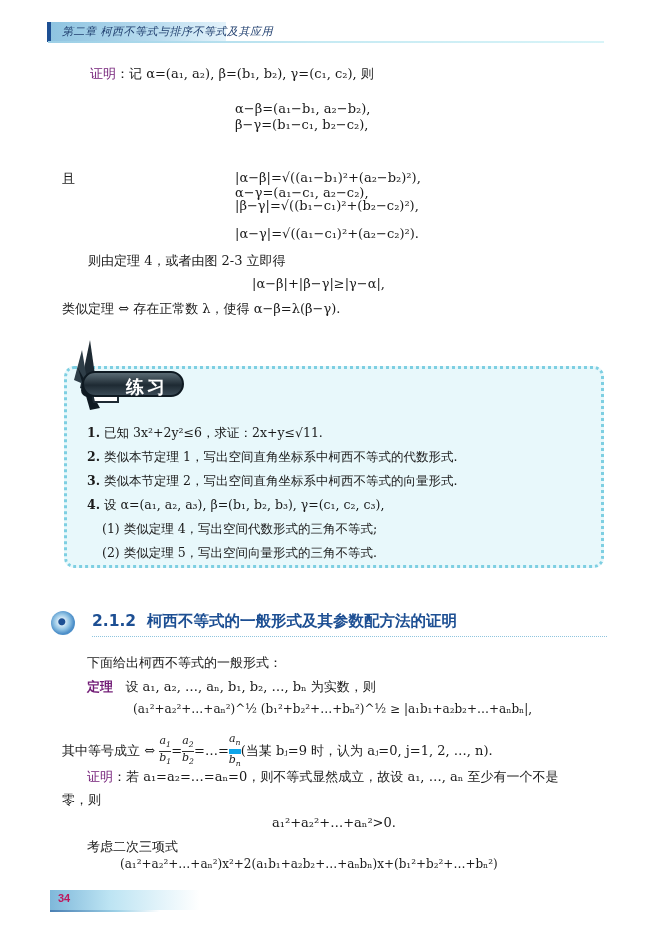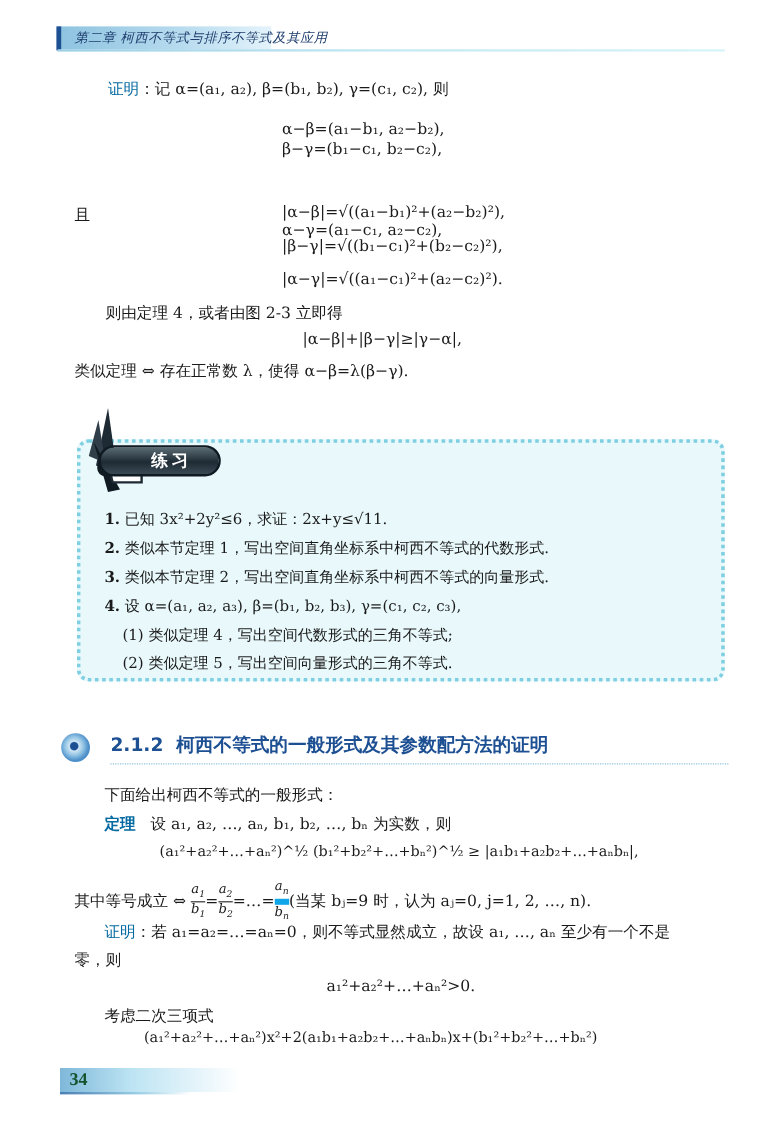--- a/index.html
+++ b/index.html
@@ -23,39 +23,39 @@
     background: linear-gradient(90deg, #9ccfe6 0%, #c6eaf3 50%, #d8f4f8 100%);
   }
   .hdr-text {
     position: absolute; left: 62px; top: 24px; font-size: 11px; font-style: italic;
     font-family: "DejaVu Sans", "Liberation Sans", sans-serif; color: #1f3e6e;
     letter-spacing: 0.5px;
     text-align: right;
   }
 
   .math { font-family: "DejaVu Serif", "Liberation Serif", serif; font-size: 13px; }
-  .blue-label { color: #0369a1; font-family: "DejaVu Sans", "Liberation Sans", sans-serif; }
+  .blue-label { color: #701a75; font-family: "DejaVu Sans", "Liberation Sans", sans-serif; }
 
   
   .ex-box {
     position: absolute; left: 64px; top: 366px; width: 540px; height: 202px;
     background: #e8f8fb;
     border: 3px dotted #7ecfe2;
     border-radius: 10px;
   }
   .ex-item { position: absolute; font-size: 12.5px; }
   .ex-num { font-weight: bold; }
   .ex-badge {
     position: absolute; left: 82px; top: 371px; width: 102px; height: 26px;
     border-radius: 14px;
     background: linear-gradient(180deg, #5a6b74 0%, #1e2a33 55%, #3a4a55 100%);
     border: 2px solid #0f1a22;
   }
   .ex-badge-text {
-    position: absolute; left: 126px; top: 375px; font-size: 14px; font-weight: bold;
+    position: absolute; left: 126px; top: 375px; font-size: 18px; font-weight: bold;
     color: #ffffff; font-family: "DejaVu Sans", "Liberation Sans", sans-serif; letter-spacing: 3px;
   }
 
   
   .sec-icon {
     position: absolute; left: 51px; top: 611px; width: 24px; height: 24px; border-radius: 50%;
     background: radial-gradient(circle at 45% 45%, #1d4f93 0 3px, #cfe6f5 4px, #8ec1e3 8px, #4d8fc9 12px);
   }
   .sec-title {
     position: absolute; left: 92px; top: 611px; font-size: 15.5px; font-weight: bold;
@@ -67,22 +67,22 @@
   }
   .ftr-bar {
     position: absolute; left: 50px; top: 890px; width: 150px; height: 20px;
     background: linear-gradient(90deg, #7fb8da 0%, #bde4f3 40%, rgba(255,255,255,0) 100%);
   }
   .ftr-line {
     position: absolute; left: 50px; top: 910px; width: 110px; height: 2px;
     background: linear-gradient(90deg, #4a7fb3 0%, #9cd0e6 60%, rgba(255,255,255,0) 100%);
   }
   .ftr-num {
-    position: absolute; left: 58px; top: 892px; font-size: 15px; color: #14532d;
-    font-family: Liberation Serif, serif; font-weight: bold;
+    position: absolute; left: 58px; top: 892px; font-size: 11px; color: #be185d;
+    font-family: Liberation Sans, sans-serif; font-weight: bold;
   }
   .i { font-style: italic; }
   sub, sup { font-size: 0.7em; }
 </style>
 </head>
 <body>
 
 <div class="hdr-bar"></div>
 <div class="hdr-accent"></div>
 <div class="hdr-line"></div>

